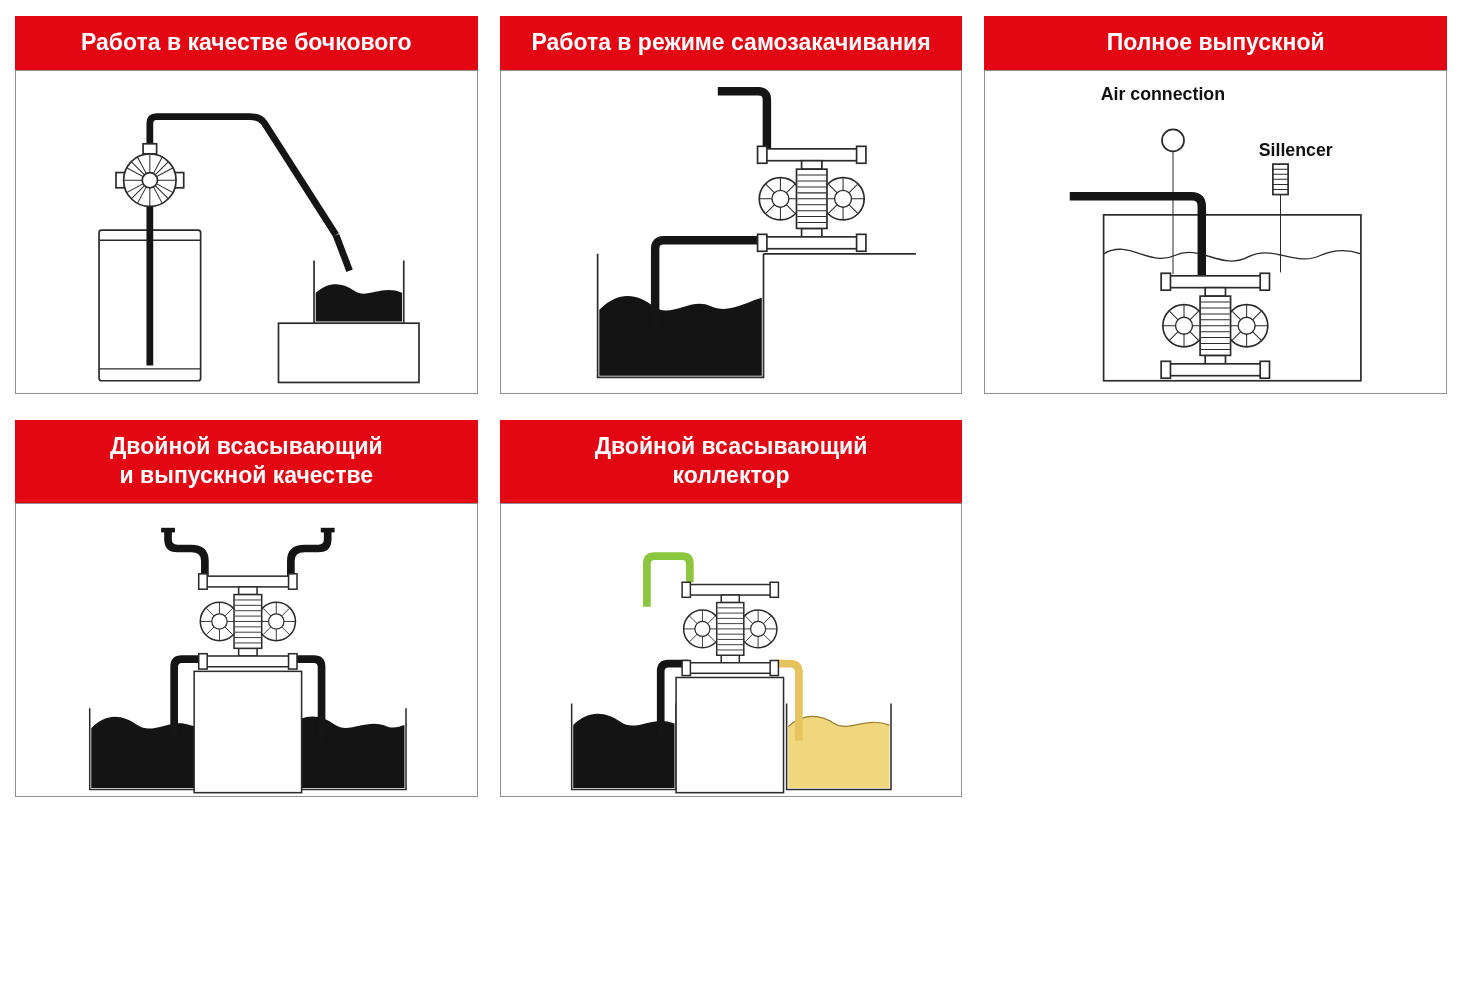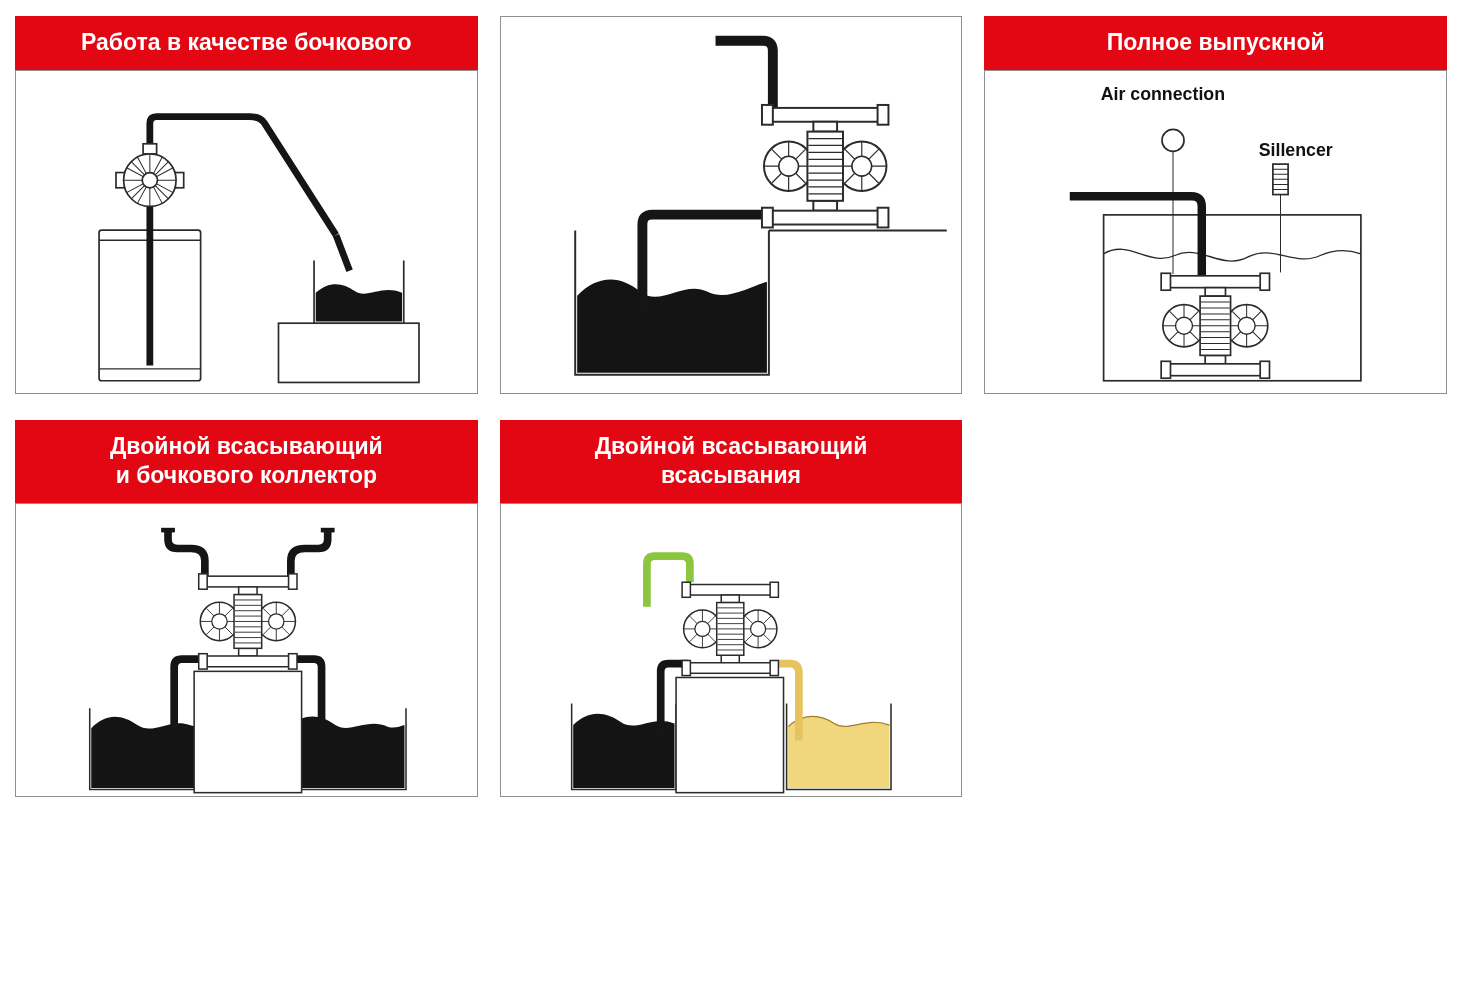--- a/index.html
+++ b/index.html
@@ -81,20 +81,23 @@
         <rect x="66" y="120" width="12" height="18" class="ln"></rect>
         <rect x="134" y="120" width="12" height="18" class="ln"></rect>
         <circle cx="106" cy="129" r="31" class="ln"></circle>
         <path d="M106 98 V160 M75 129 H137 M84 107 L128 151 M84 151 L128 107 M91 101 L121 157 M121 101 L91 157 M78 114 L134 144 M78 144 L134 114" class="thin"></path>
         <circle cx="106" cy="129" r="9" class="ln"></circle>
       </svg>
     </div>
   </section>
 
   <section class="panel">
+    <header class="panel-header">
+      <span>Работа в режиме самозакачивания</span>
+    </header>
     <div class="panel-body">
       <svg class="diagram" viewBox="0 0 440 380">
 
         <path d="M62 216 L62 362 L258 362 L258 216" class="open"></path>
         <path d="M64 282 C86 260 108 262 128 278 C148 294 172 266 196 278 C216 288 240 272 256 268 L256 360 L64 360 Z" class="liq"></path>
 
         <line x1="258" y1="216" x2="438" y2="216" class="ln"></line>
 
         <path d="M262 100 L262 34 Q262 24 252 24 L204 24" class="pipe"></path>
 
@@ -128,21 +131,21 @@
         <path d="M48 148 L192 148 Q204 148 204 160 L204 246" class="pipe"></path>
 
         <use href="#pump" transform="translate(150,236)"></use>
       </svg>
     </div>
   </section>
 
   <section class="panel">
     <header class="panel-header">
       <span>Двойной всасывающий</span>
-      <span>и бочкового коллектор</span>
+      <span>и выпускной качестве</span>
     </header>
     <div class="panel-body">
       <svg class="diagram" viewBox="0 0 440 380">
 
         <path d="M16 266 L16 372 L168 372 L168 266" class="open"></path>
         <path d="M18 292 C38 272 58 274 78 288 C98 302 122 278 146 288 C154 291 160 288 166 286 L166 370 L18 370 Z" class="liq"></path>
         <path d="M276 266 L276 372 L428 372 L428 266" class="open"></path>
         <path d="M278 288 C296 272 318 274 336 288 C354 300 378 278 404 290 C412 293 420 290 426 288 L426 370 L278 370 Z" class="liq"></path>
 
         <path d="M166 100 L166 74 Q166 58 148 58 L130 58 Q118 58 118 46 L118 36" class="pipe"></path>
@@ -156,21 +159,21 @@
         <rect x="152" y="218" width="140" height="158" class="ln"></rect>
         <use href="#pump" transform="translate(152,88)"></use>
       </svg>
     </div>
   </section>
 
 
   <section class="panel">
     <header class="panel-header">
       <span>Двойной всасывающий</span>
-      <span>всасывания</span>
+      <span>коллектор</span>
     </header>
     <div class="panel-body">
       <svg class="diagram" viewBox="0 0 440 380">
 
         <path d="M12 260 L12 372 L148 372 L148 260" class="open"></path>
         <path d="M14 288 C34 268 56 270 76 284 C96 298 118 274 146 286 L146 370 L14 370 Z" class="liq"></path>
         <path d="M292 260 L292 372 L428 372 L428 260" class="open"></path>
         <path d="M294 290 C314 272 336 274 354 286 C372 298 396 276 426 288 L426 370 L294 370 Z" fill="#f0d77e"></path>
         <path d="M294 290 C314 272 336 274 354 286 C372 298 396 276 426 288" fill="none" stroke="#9a7f2c" stroke-width="1.6"></path>
 

